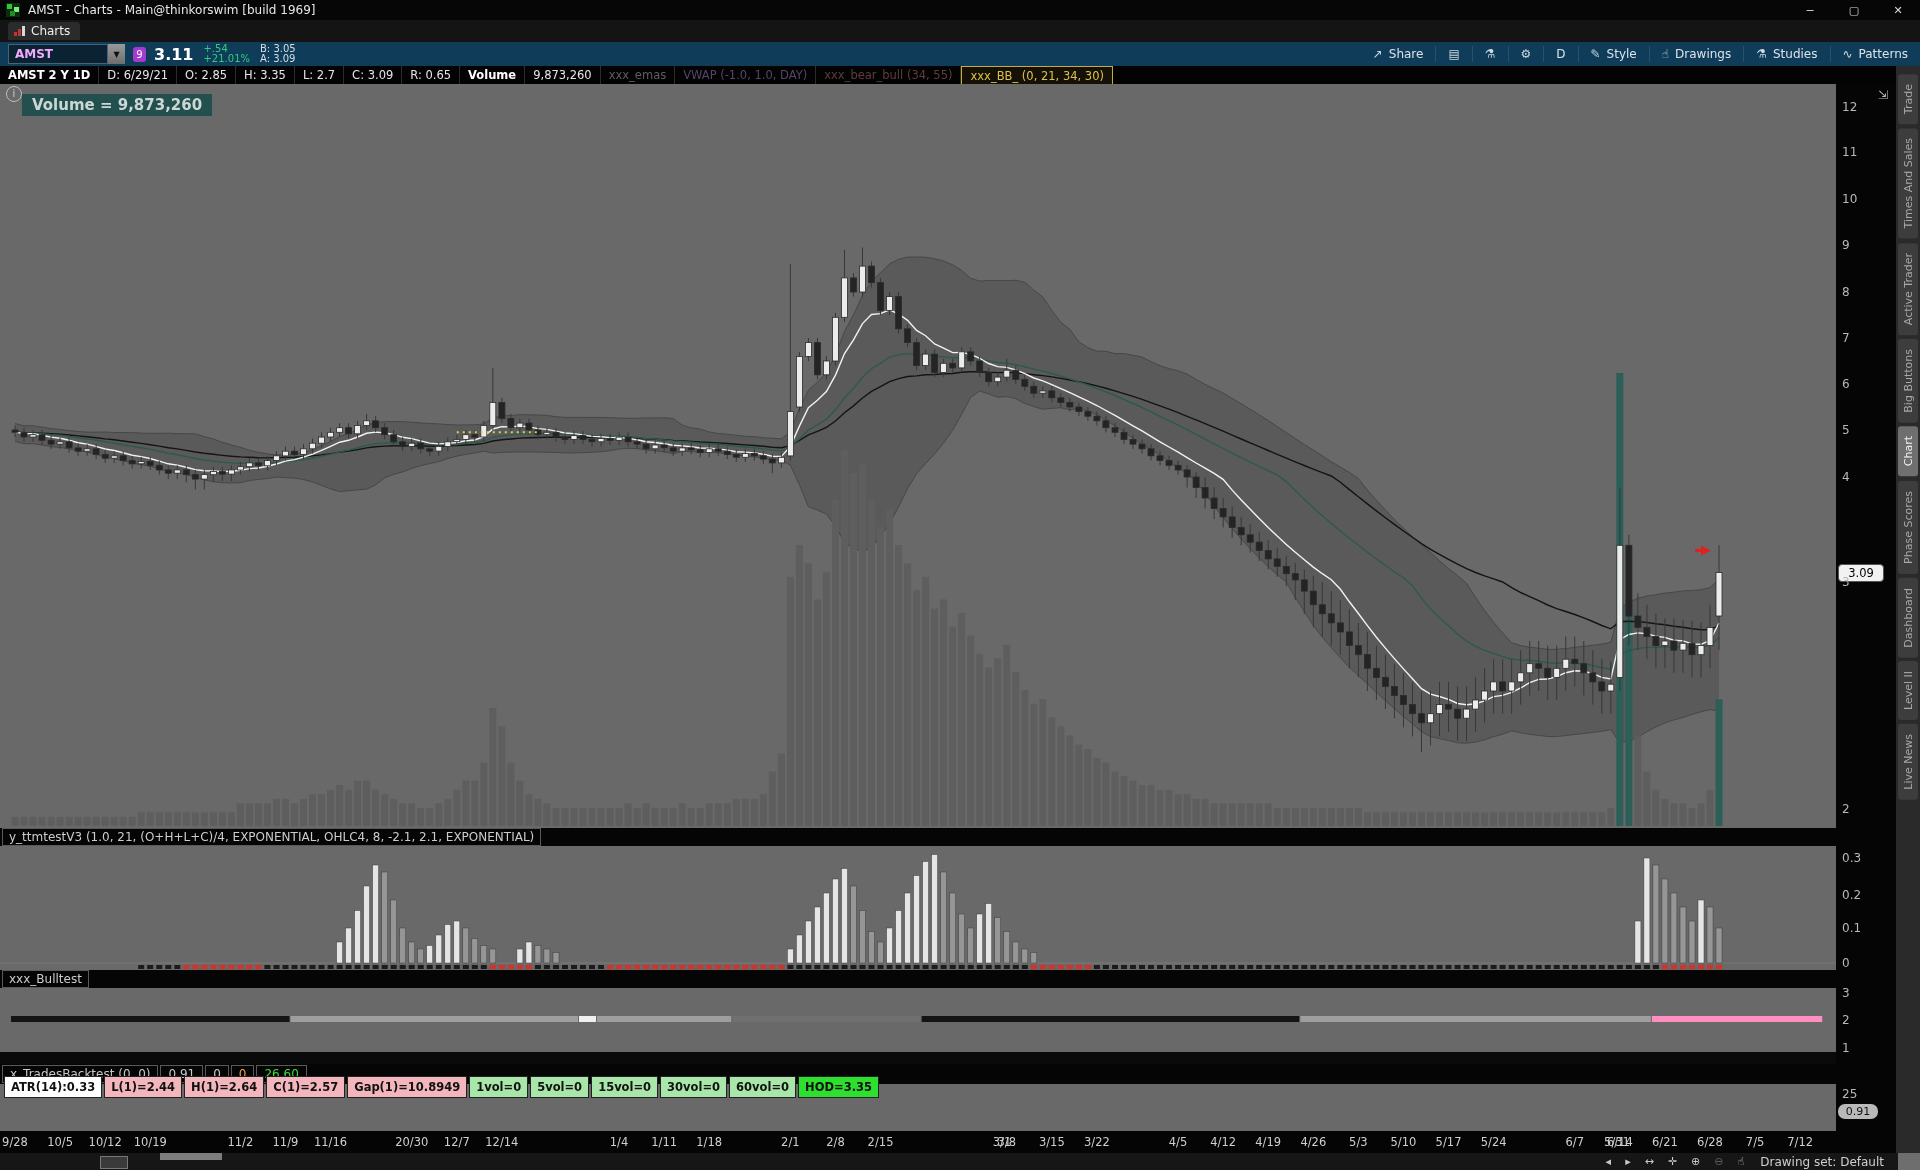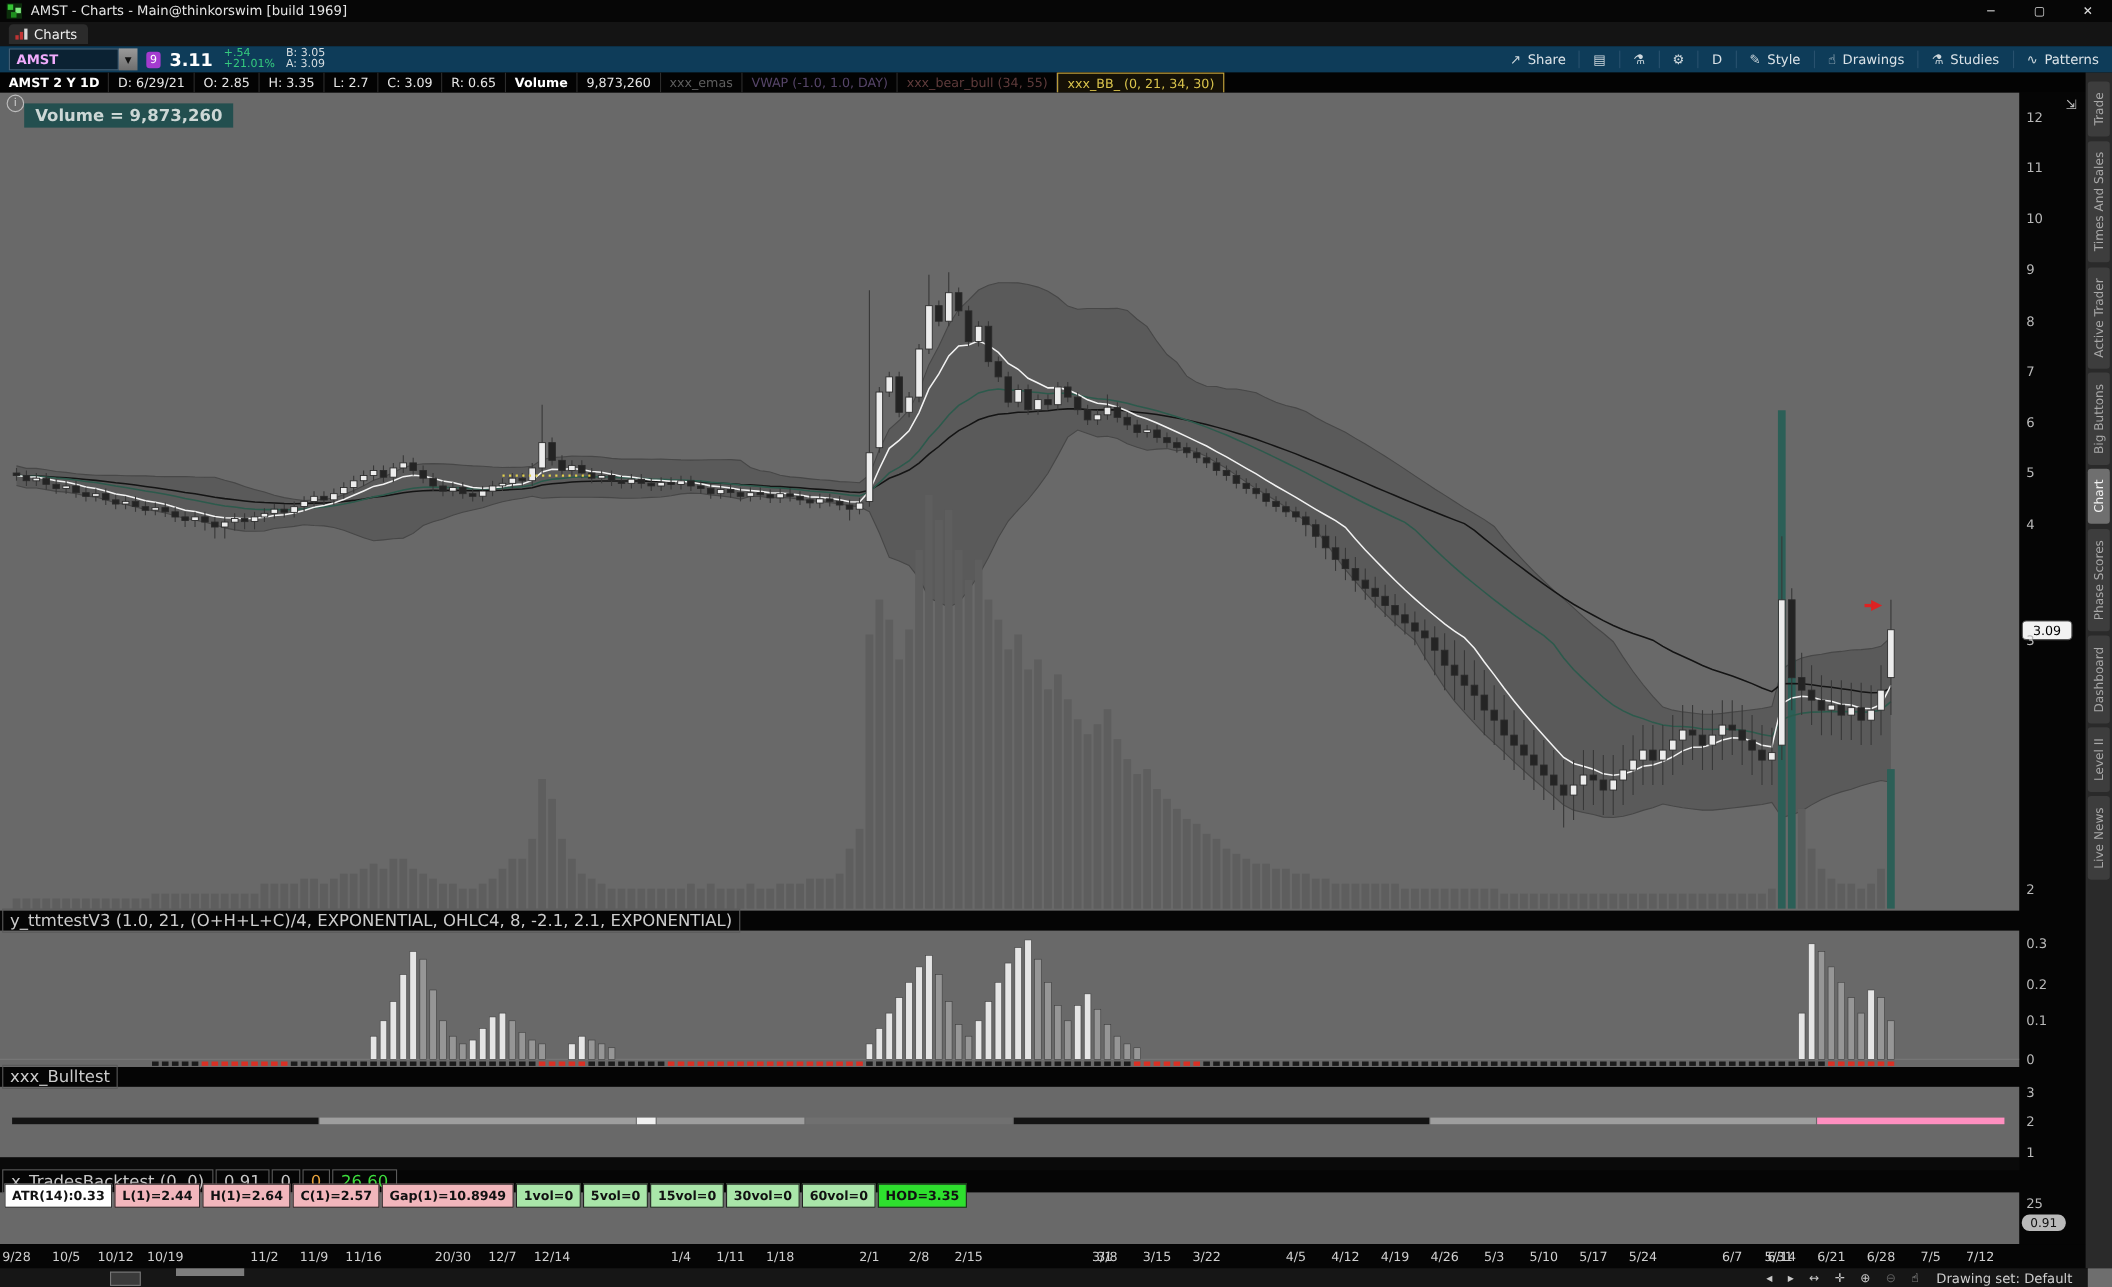--- a/index.html
+++ b/index.html
@@ -32,21 +32,21 @@
   .tb-item{display:flex;align-items:center;gap:6px;padding:0 12px;height:16px;border-left:1px solid #28516e;font-size:12px;color:#dbe3e8;cursor:default;}
   .tb-item:first-child{border-left:none;}
   .tb-ico{font-size:12px;color:#cfd9de;}
   
   #chart-header{position:absolute;left:0;top:66px;width:1896px;height:18px;background:#030303;display:flex;font-size:11.5px;color:#e6e6e6;}
   .hd-cell{display:flex;align-items:center;padding:0 8px;border-right:1px solid #2c2c2c;white-space:nowrap;height:100%;}
   .hd-cell.hl{border:1px solid #caa93f;background:#151106;}
   
   #chart-region{position:absolute;left:0;top:84px;width:1836px;height:1047px;background:#0a0a0a;}
   #main-svg{position:absolute;left:0;top:0;}
-  .study-row{position:absolute;left:0;width:1896px;background:#050505;color:#cccccc;font-size:15px;display:flex;align-items:center;}
+  .study-row{position:absolute;left:0;width:1896px;background:#050505;color:#cccccc;font-size:12px;display:flex;align-items:center;}
   .study-label{border:1px solid #5a5a5a;padding:1px 6px;margin-left:2px;white-space:nowrap;}
   .tr-cell{border:1px solid #5a5a5a;padding:1px 7px;margin-left:2px;}
   
   #info-icon{position:absolute;left:6px;top:2px;width:14px;height:14px;border:1px solid #bdbdbd;border-radius:50%;color:#cfcfcf;font-size:10px;text-align:center;line-height:14px;}
   #vol-bubble{position:absolute;left:22px;top:10px;background:#234f4f;color:#ccd7d5;font-weight:bold;font-size:15px;padding:2px 10px;}
   
   #chips{position:absolute;left:4px;top:992px;display:flex;gap:2px;}
   .chip{height:20px;display:flex;align-items:center;padding:0 6px;font-size:11.5px;font-weight:bold;color:#111;border:1px solid #222;}
   
   #axis-strip{position:absolute;left:1836px;top:84px;width:60px;height:1069px;background:#050505;color:#b8b8b8;font-size:12px;}

